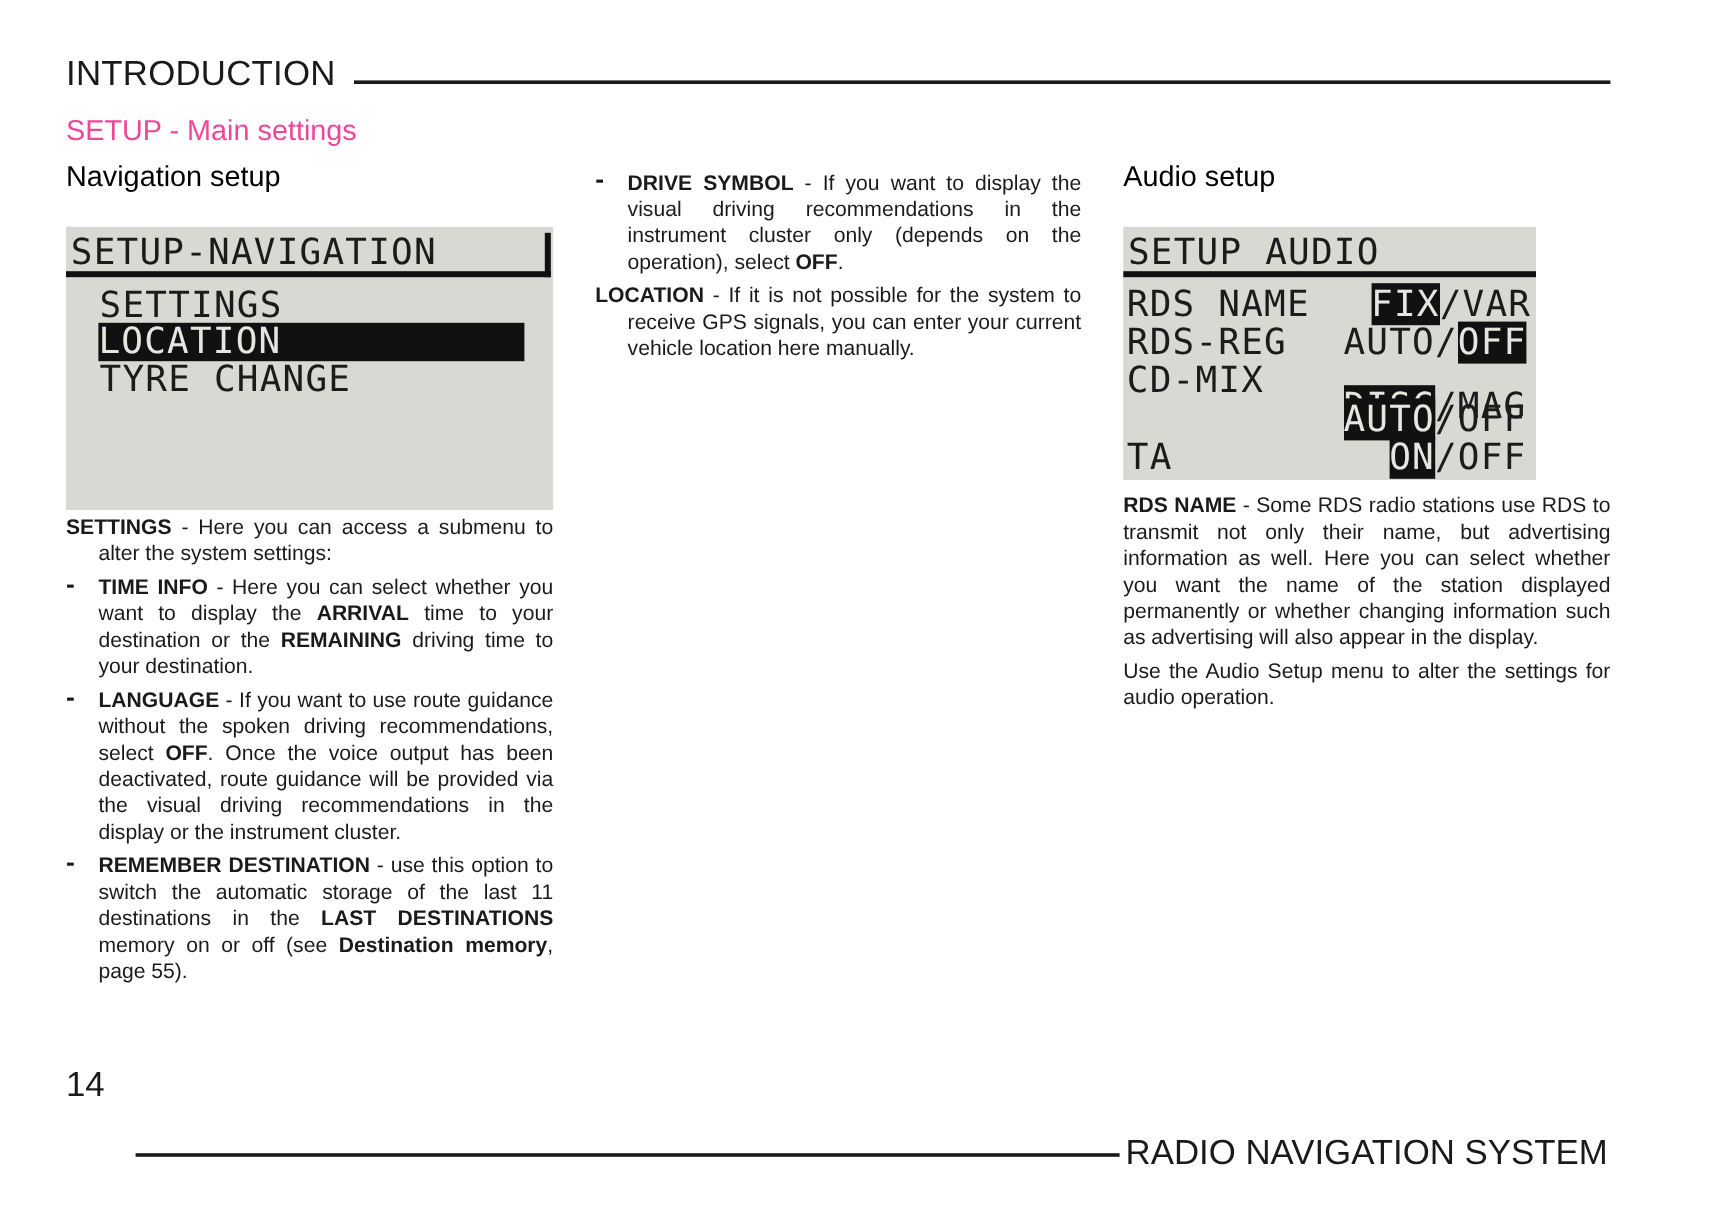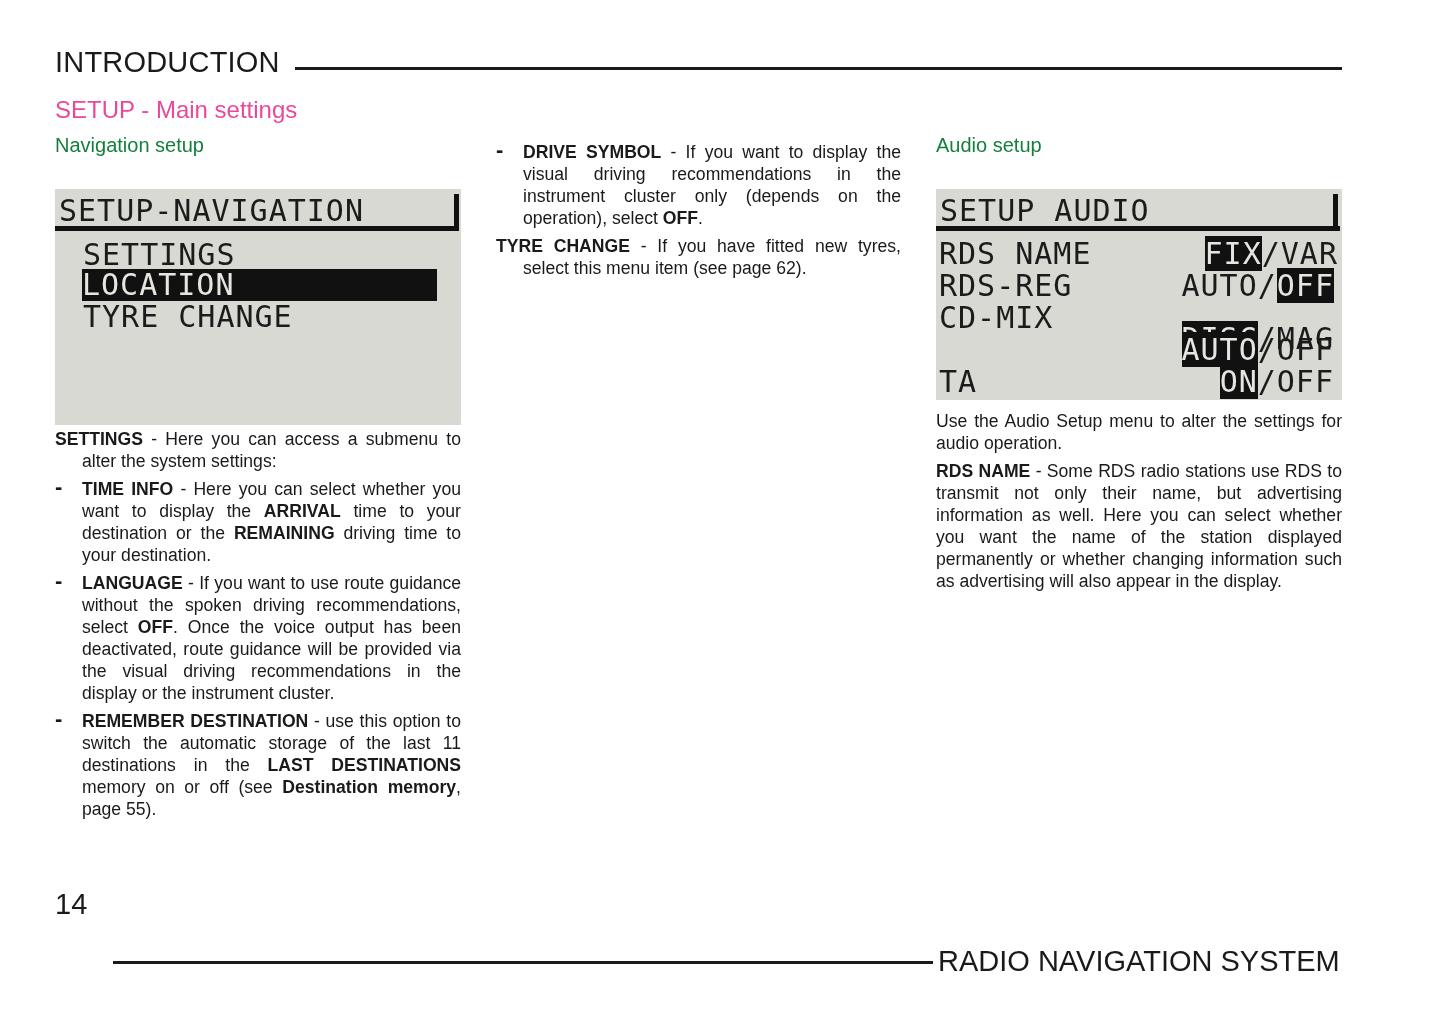--- a/index.html
+++ b/index.html
@@ -2,21 +2,21 @@
 <html><head>
   <meta charset="utf-8">
   <style>
     html, body { margin:0; padding:0; background:#ffffff; }
     body { width:1445px; height:1018px; position:relative; overflow:hidden;
            font-family:"Liberation Sans", "DejaVu Sans", sans-serif; color:#1a1a1a; }
     .abs { position:absolute; }
     .chapter { left:55px; top:46px; font-size:29px; letter-spacing:0.2px; }
     .rule-top { left:295px; top:67px; width:1047px; height:3px; background:#1a1a1a; }
     .h-main { left:55px; top:96px; font-size:24px; color:#ec4899; }
-    .h-sub { font-size:20px; color:#15803d; }
+    .h-sub { font-size:24px; color:#000000; }
     .nav-h { left:55px; top:134px; }
     .audio-h { left:936px; top:134px; }
     .col { position:absolute; font-size:17.6px; line-height:22px; text-align:justify; }
     .col p { margin:0 0 6px 0; }
     .hang { padding-left:27px; text-indent:-27px; }
     .bul { position:relative; padding-left:27px; margin:0 0 6px 0; }
     .bul .dash { position:absolute; left:0; top:-2px; font-weight:bold; font-size:22px; }
     b { font-weight:bold; }
     .col1 { left:55px; top:428px; width:406px; }
     .col2 { left:496px; top:141px; width:405px; }
@@ -24,21 +24,21 @@
 
     
     .lcd { position:absolute; background:#d9d9d4; font-family:"DejaVu Sans Mono", "Liberation Mono", monospace;
            color:#1b1b1b; overflow:hidden; }
     .lcd-title { position:absolute; left:4px; top:4px; font-size:30px; letter-spacing:1px; line-height:36px; }
     .lcd-title-bar { position:absolute; left:0; top:37px; height:5px; background:#111; }
     .lcd-title-side { position:absolute; top:5px; width:5px; height:37px; background:#111; }
     .lcd-row { position:absolute; font-size:30px; line-height:32px; letter-spacing:1px; white-space:pre; }
     .inv { background:#111; color:#e6e6e0; }
     .nav-lcd { left:55px; top:189px; width:406px; height:236px; }
-    .audio-lcd { left:936px; top:189px; width:406px; height:211px; }
+    .audio-lcd { left:936px; top:189px; width:344px; height:211px; }
 
     .pagenum { left:55px; top:888px; font-size:29px; }
     .rule-bot { left:113px; top:961px; width:820px; height:3px; background:#1a1a1a; }
     .footer-title { left:938px; top:945px; font-size:29px; }
   </style>
 </head>
 <body>
 
 <div class="abs chapter">INTRODUCTION</div>
 <div class="abs rule-top"></div>
@@ -92,23 +92,23 @@
     <span class="dash">-</span>
     <b>REMEMBER DESTINATION</b><span> - use this option to switch the automatic storage of the last 11 destinations in the </span><b>LAST DESTINATIONS</b><span> memory on or off (see </span><b>Destination memory</b><span>, page 55).</span>
   </div>
 </div>
 
 <div class="col col2">
   <div class="bul">
     <span class="dash">-</span>
     <b>DRIVE SYMBOL</b><span> - If you want to display the visual driving recommendations in the instrument cluster only (depends on the operation), select </span><b>OFF</b><span>.</span>
   </div>
-  <p class="hang"><b>TYRE CHANGE</b><span> - If you have fitted new tyres, select this menu item (see page 62).</span></p>
+  <p class="hang"><b>LOCATION</b><span> - If it is not possible for the system to receive GPS signals, you can enter your current vehicle location here manually.</span></p>
 </div>
 
 <div class="col col3">
+  <p><b>RDS NAME</b><span> - Some RDS radio stations use RDS to transmit not only their name, but advertising information as well. Here you can select whether you want the name of the station displayed permanently or whether changing information such as advertising will also appear in the display.</span></p>
   <p>Use the Audio Setup menu to alter the settings for audio operation.</p>
-  <p><b>RDS NAME</b><span> - Some RDS radio stations use RDS to transmit not only their name, but advertising information as well. Here you can select whether you want the name of the station displayed permanently or whether changing information such as advertising will also appear in the display.</span></p>
 </div>
 
 <div class="abs pagenum">14</div>
 <div class="abs rule-bot"></div>
 <div class="abs footer-title">RADIO NAVIGATION SYSTEM</div>
 
 </body></html>

